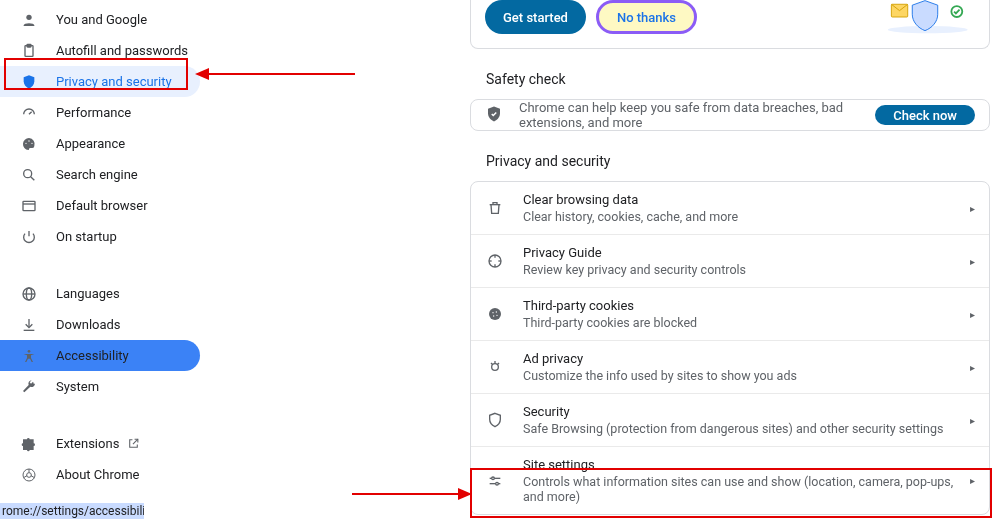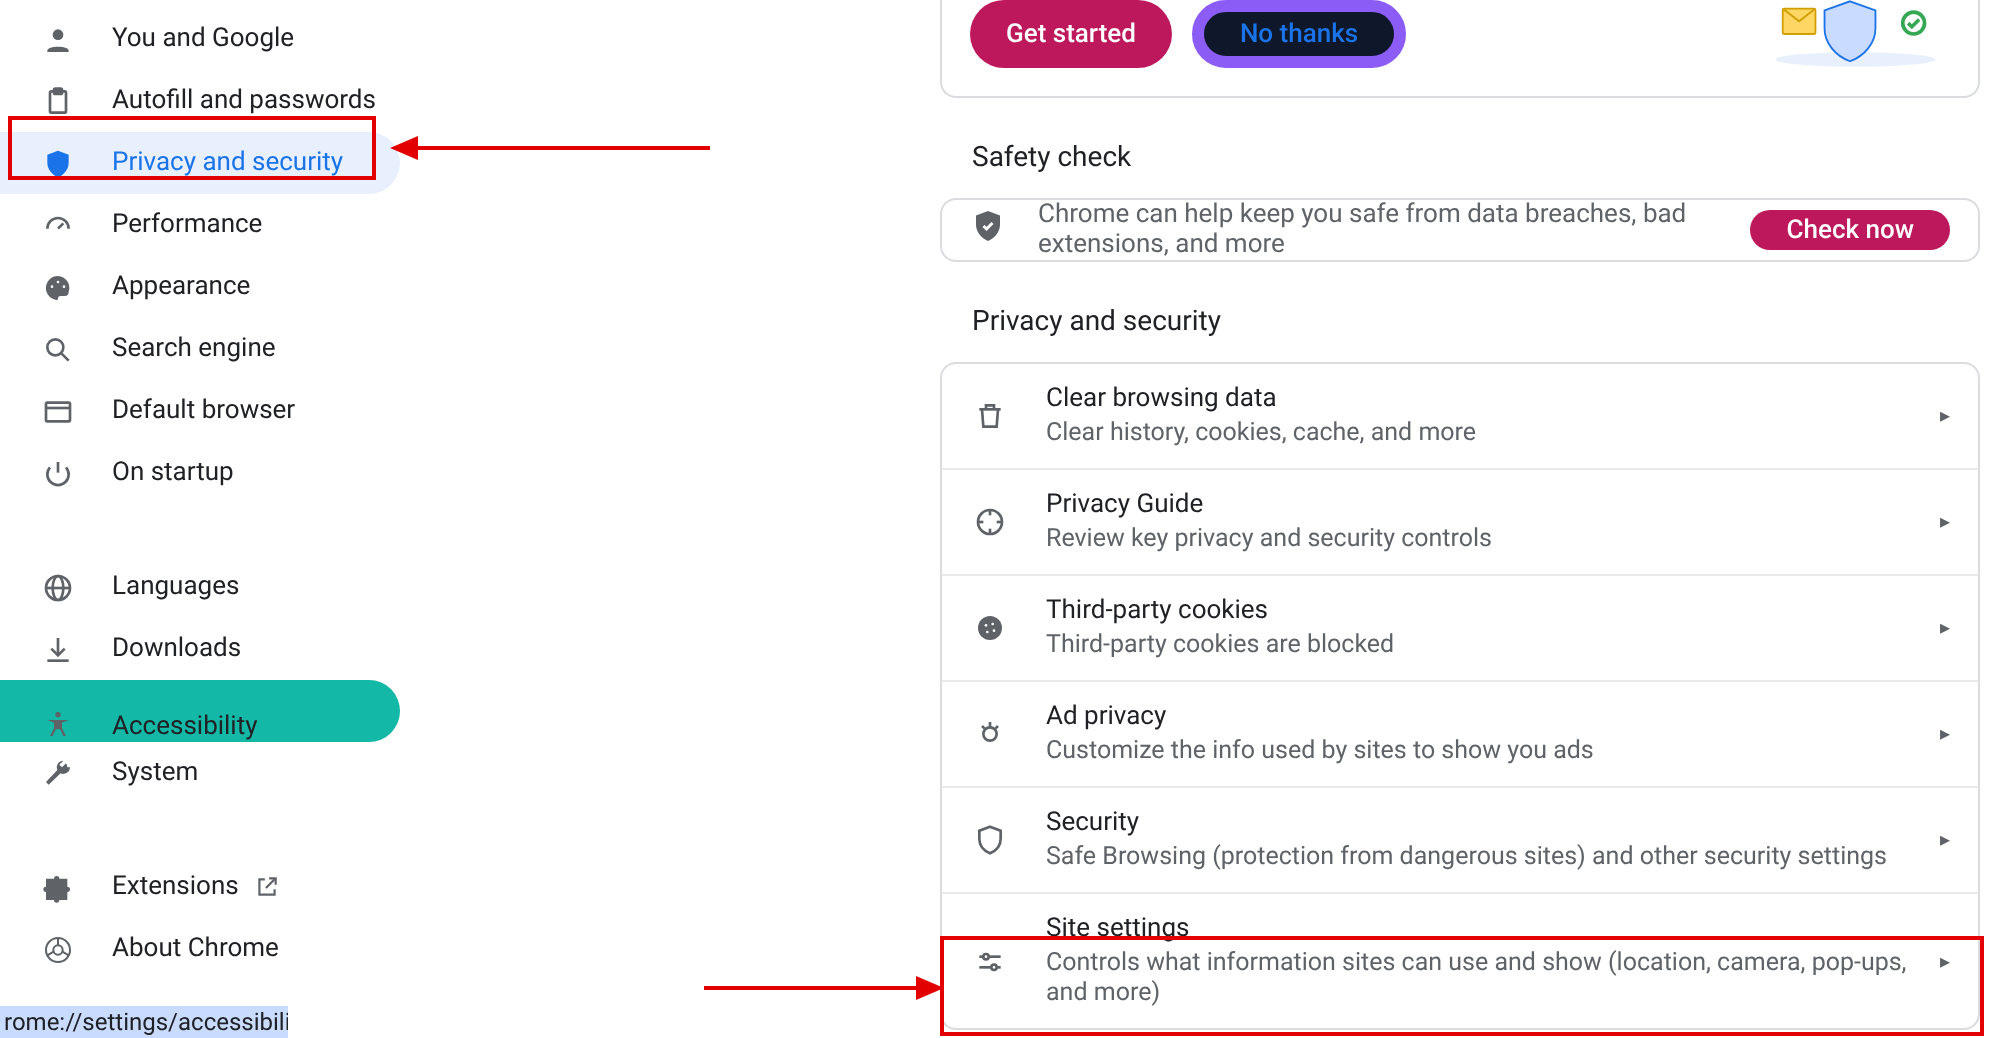--- a/index.html
+++ b/index.html
@@ -38,22 +38,21 @@
     justify-content: center;
     margin-right: 18px;
     color: #5f6368;
   }
   .nav-item.active {
     background: #e8f0fe;
     color: #1a73e8;
   }
   .nav-item.active .icon { color: #1a73e8; }
   .nav-item.hover-demo {
-    background: #14b8a6;
-    align-items: flex-end;
+    background: #3b82f6;
   }
   .nav-spacer { height: 26px; }
   .ext-icon {
     width: 16px; height:16px; display:inline-flex; align-items:center; justify-content:center; margin-left:6px; color:#5f6368;
   }
   .url-highlight {
     position: absolute;
     left: 0;
     bottom: 0;
     background: #c9dbff;
@@ -102,27 +101,27 @@
     align-items: center;
     justify-content: center;
     height: 34px;
     border-radius: 17px;
     font-size: 13px;
     font-weight: 500;
     cursor: pointer;
     padding: 0 18px;
   }
   .btn-primary {
-    background: #be185d;
+    background: #0369a1;
     color: #fff;
   }
   .btn-outline {
-    background: #0f172a;
+    background: #fef9c3;
     color: #1a73e8;
-    border: 6px solid #8b5cf6;
+    border: 3px solid #8b5cf6;
   }
   .section-label {
     color: #202124;
     font-size: 14px;
     margin: 22px 0 12px 16px;
   }
   .safety-row {
     display: flex;
     align-items: center;
     padding: 0 14px;

